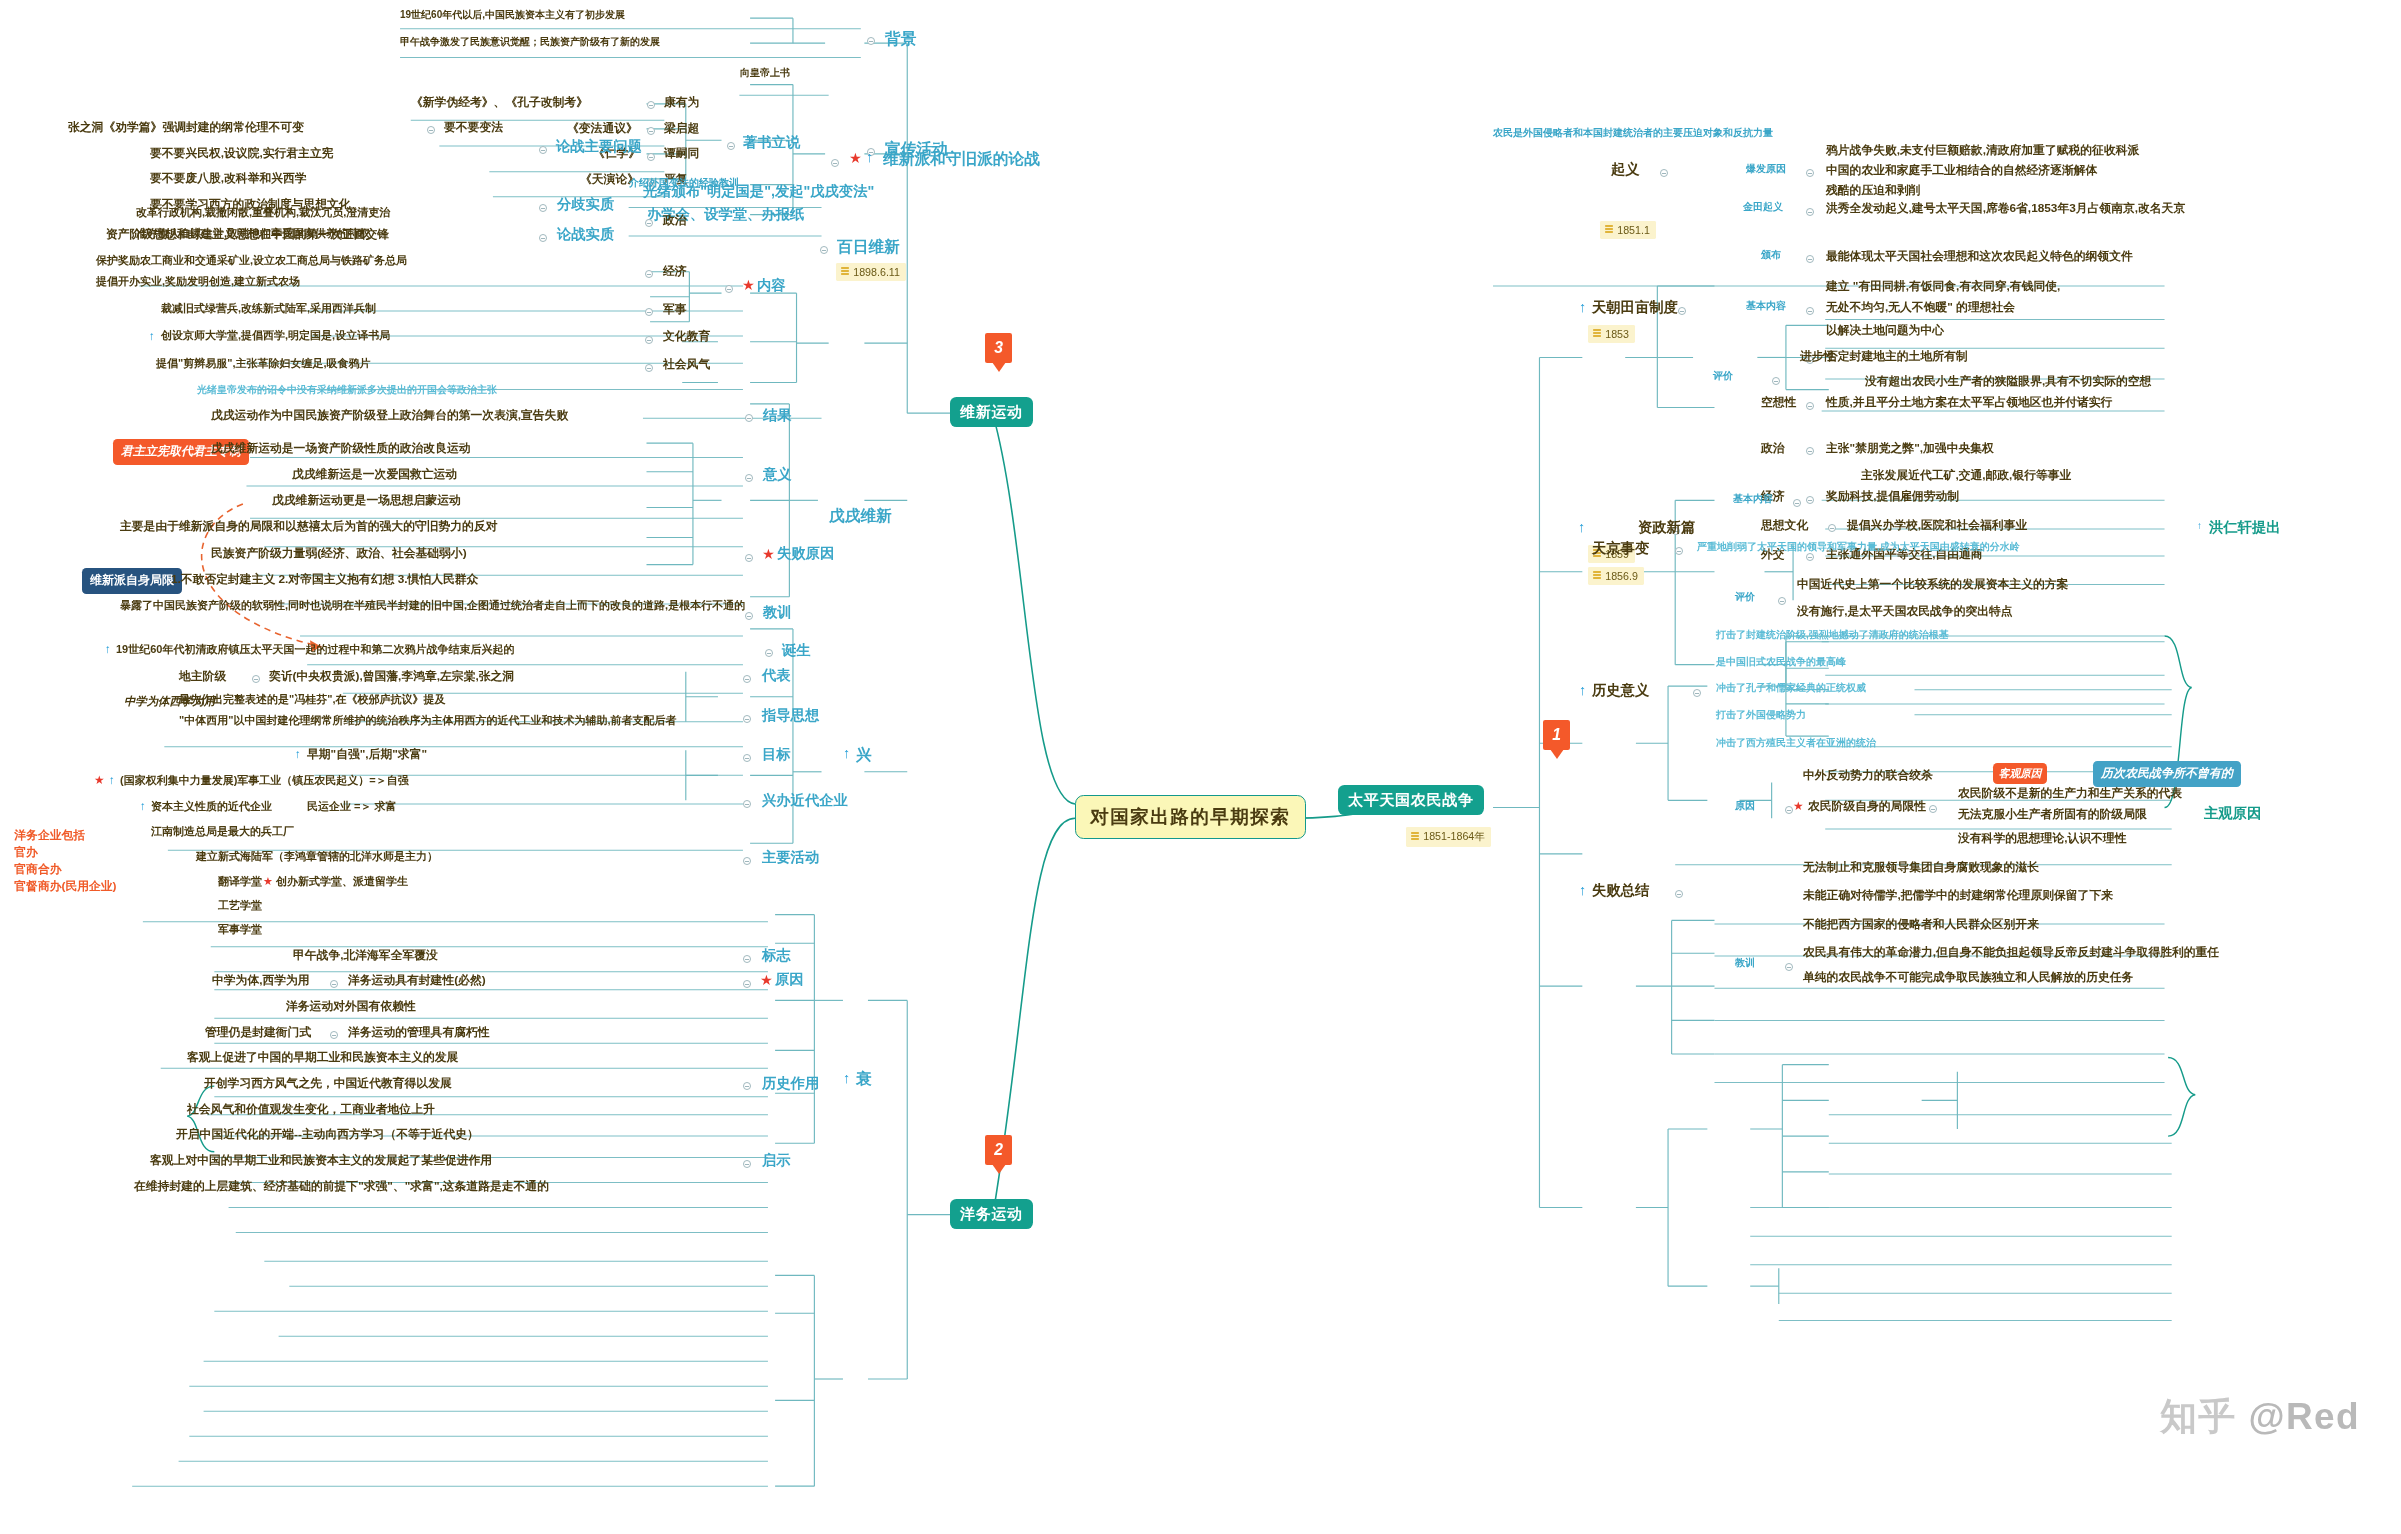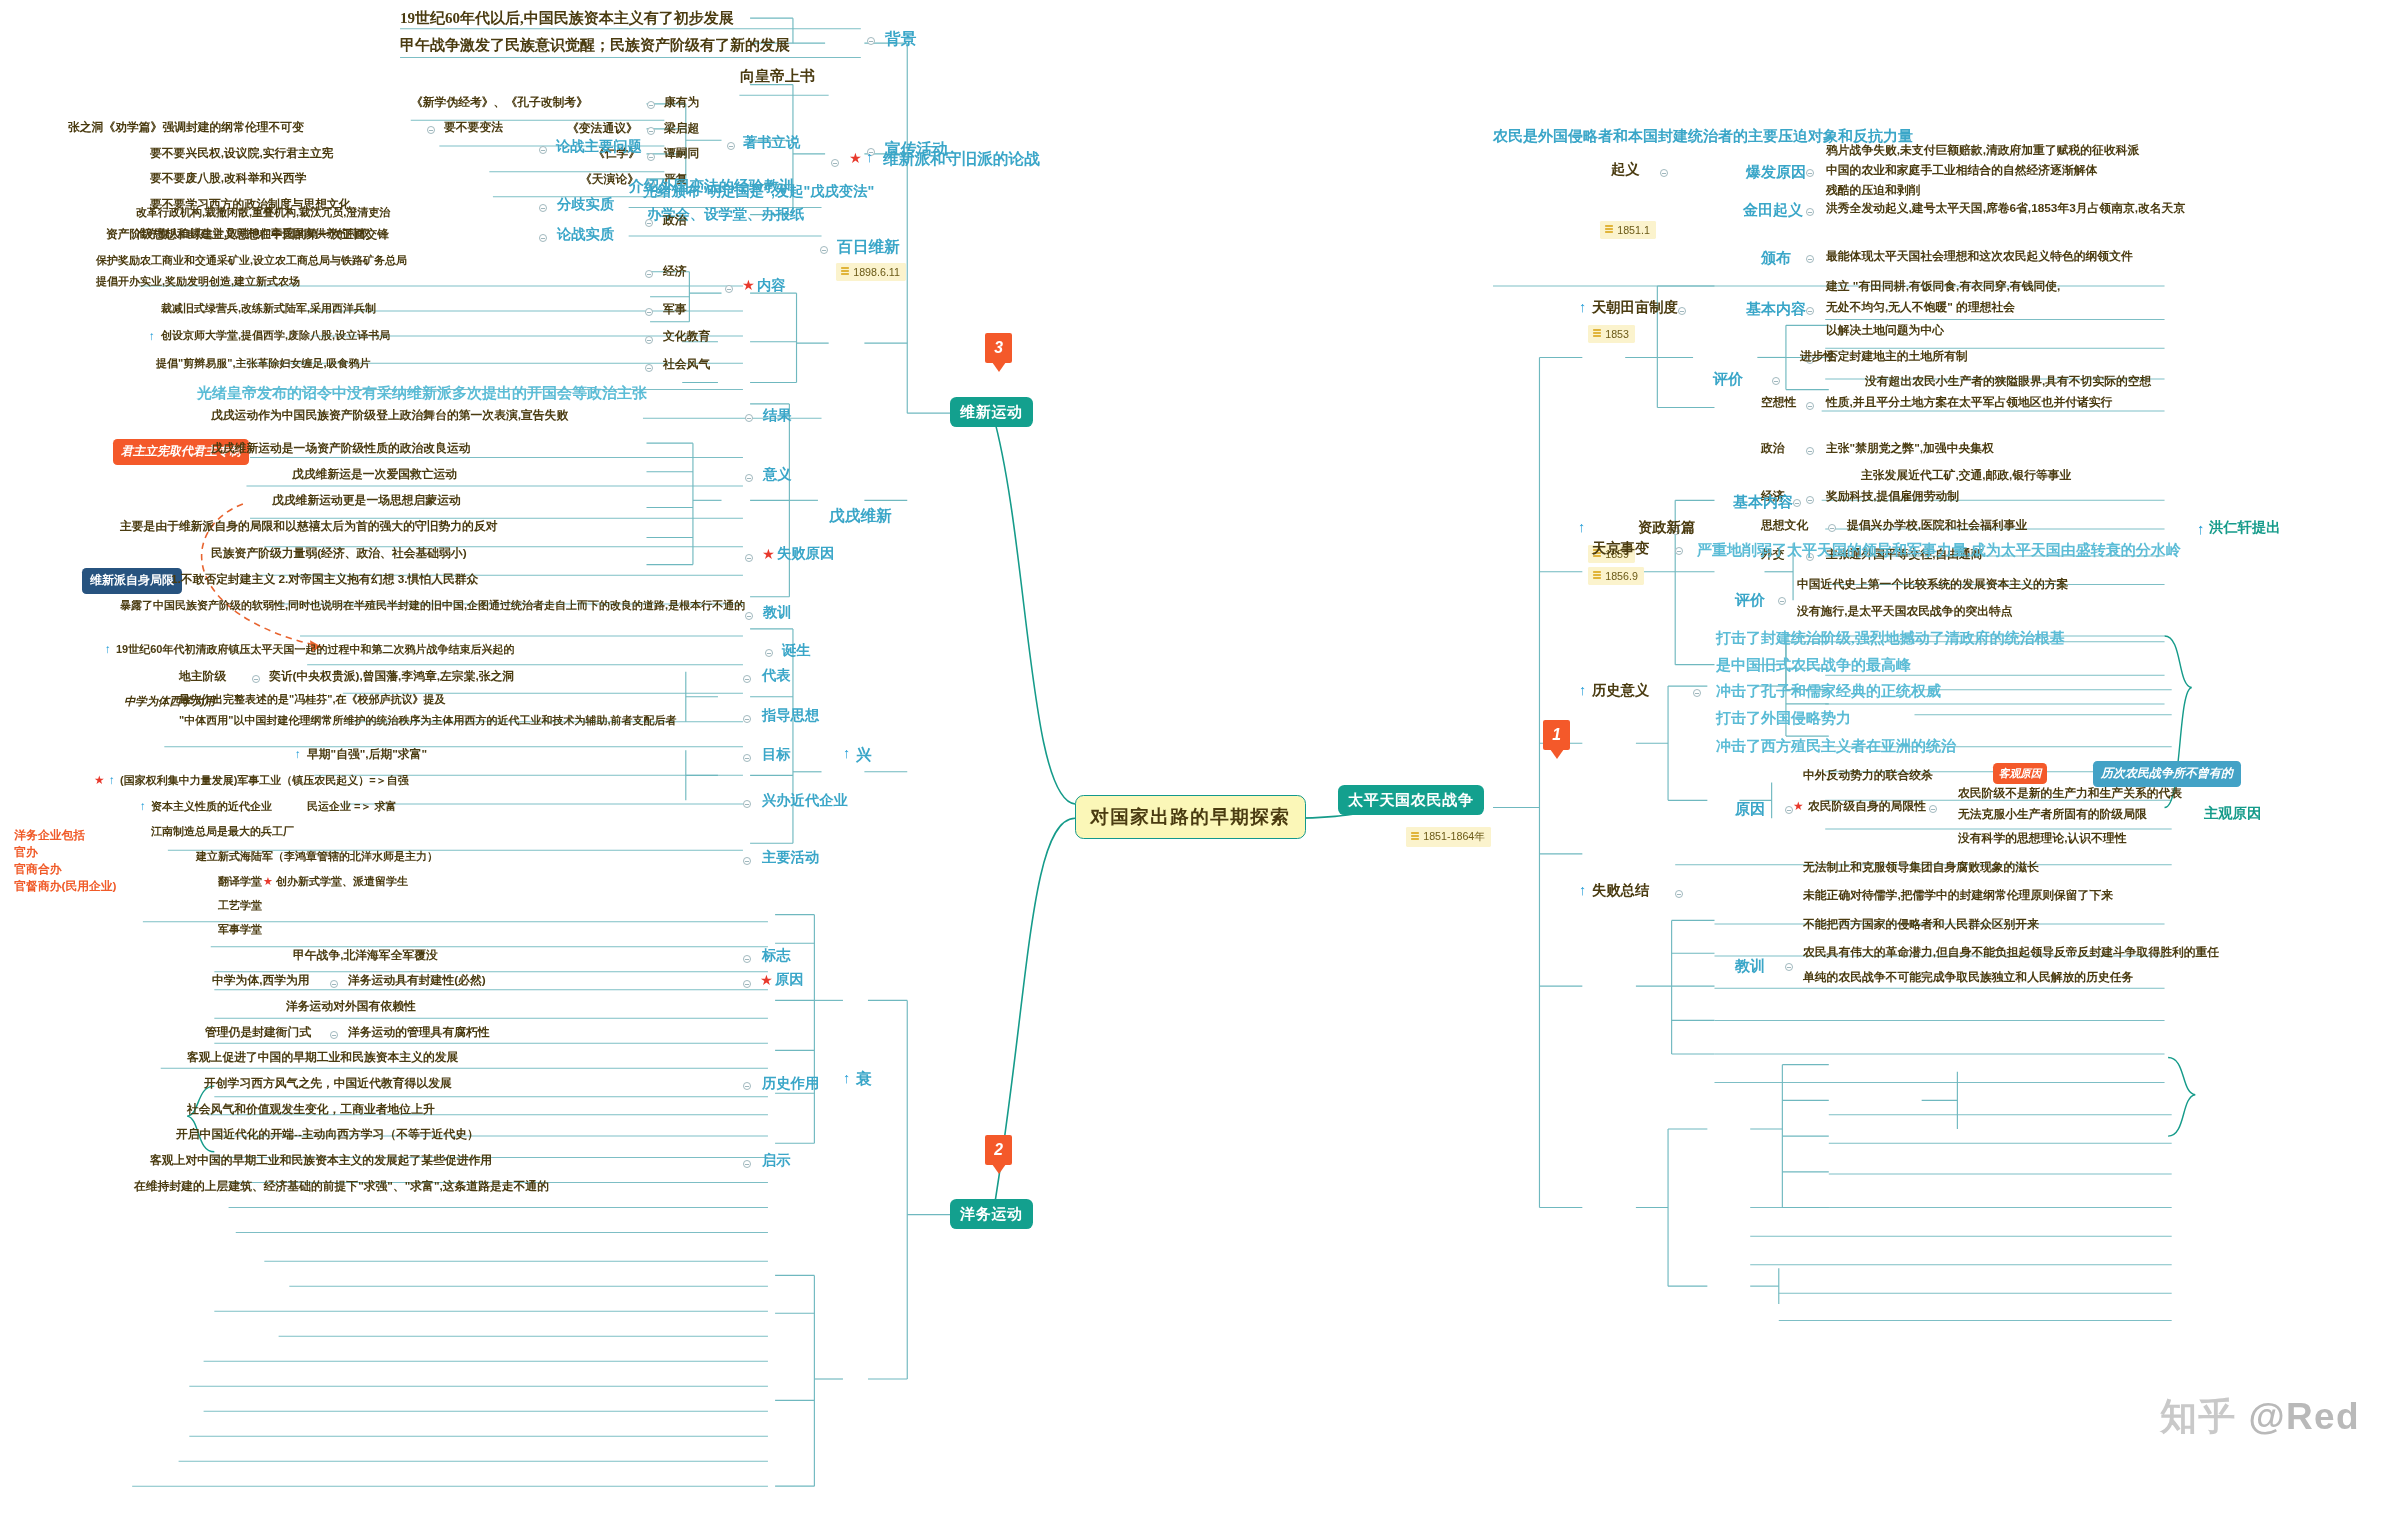--- a/index.html
+++ b/index.html
@@ -16,21 +16,21 @@
   
   .n { position:absolute; white-space:nowrap; line-height:1.25; }
   .dark   { color:#4a3b10; font-weight:bold; }
   .blue   { color:#3aa6c8; font-weight:bold; }
   .blue2  { color:#5bbcd6; font-weight:bold; }
   .teal   { color:#159b8a; font-weight:bold; }
   .orange { color:#f05a28; font-weight:bold; }
   .ital   { }
   .fs15 { font-size:11px; }
   .fs16 { font-size:11.8px; }
-  .fs17 { font-size:15px;font-family:Liberation Serif, serif; }
+  .fs17 { font-size:10px; }
   .fs19 { font-size:14.3px; }
   .fs21 { font-size:15.7px; }
 
   
   .root {
     position:absolute;
     background:#fbf7b8; border:1.8px solid #13998c; border-radius:8.6px;
     color:#4a3b10; font-weight:bold; font-size:18.6px;
     padding:7.9px 14.3px; letter-spacing:1.4px;
   }
@@ -440,21 +440,21 @@
   <div class="n dark fs15" style="left:96px; top:254px;">保护奖励农工商业和交通采矿业,设立农工商总局与铁路矿务总局</div>
   <div class="n dark fs15" style="left:96px; top:275px;">提倡开办实业,奖励发明创造,建立新式农场</div>
   <div class="dot" style="left:645px; top:270px;"></div>
   <div class="n dark fs16" style="left:663px; top:264px;">经济</div>
 
   <div class="n dark fs15" style="left:161px; top:302px;">裁减旧式绿营兵,改练新式陆军,采用西洋兵制</div>
   <div class="dot" style="left:645px; top:308px;"></div>
   <div class="n dark fs16" style="left:663px; top:302px;">军事</div>
 
   <span class="n up fs16" style="left:149px; top:329px;">↑</span>
-  <div class="n dark fs15" style="left:161px; top:329px;">创设京师大学堂,提倡西学,废除八股,设立译书局</div>
+  <div class="n dark fs15" style="left:161px; top:329px;">创设京师大学堂,提倡西学,明定国是,设立译书局</div>
   <div class="dot" style="left:645px; top:336px;"></div>
   <div class="n dark fs16" style="left:663px; top:329px;">文化教育</div>
 
   <div class="n dark fs15" style="left:156px; top:357px;">提倡"剪辫易服",主张革除妇女缠足,吸食鸦片</div>
   <div class="dot" style="left:645px; top:364px;"></div>
   <div class="n dark fs16" style="left:663px; top:357px;">社会风气</div>
 
   <div class="dot" style="left:725px; top:285px;"></div>
   <span class="n star fs19" style="left:742px; top:277px;">★</span>
   <div class="n blue fs19" style="left:757px; top:277px;">内容</div>

